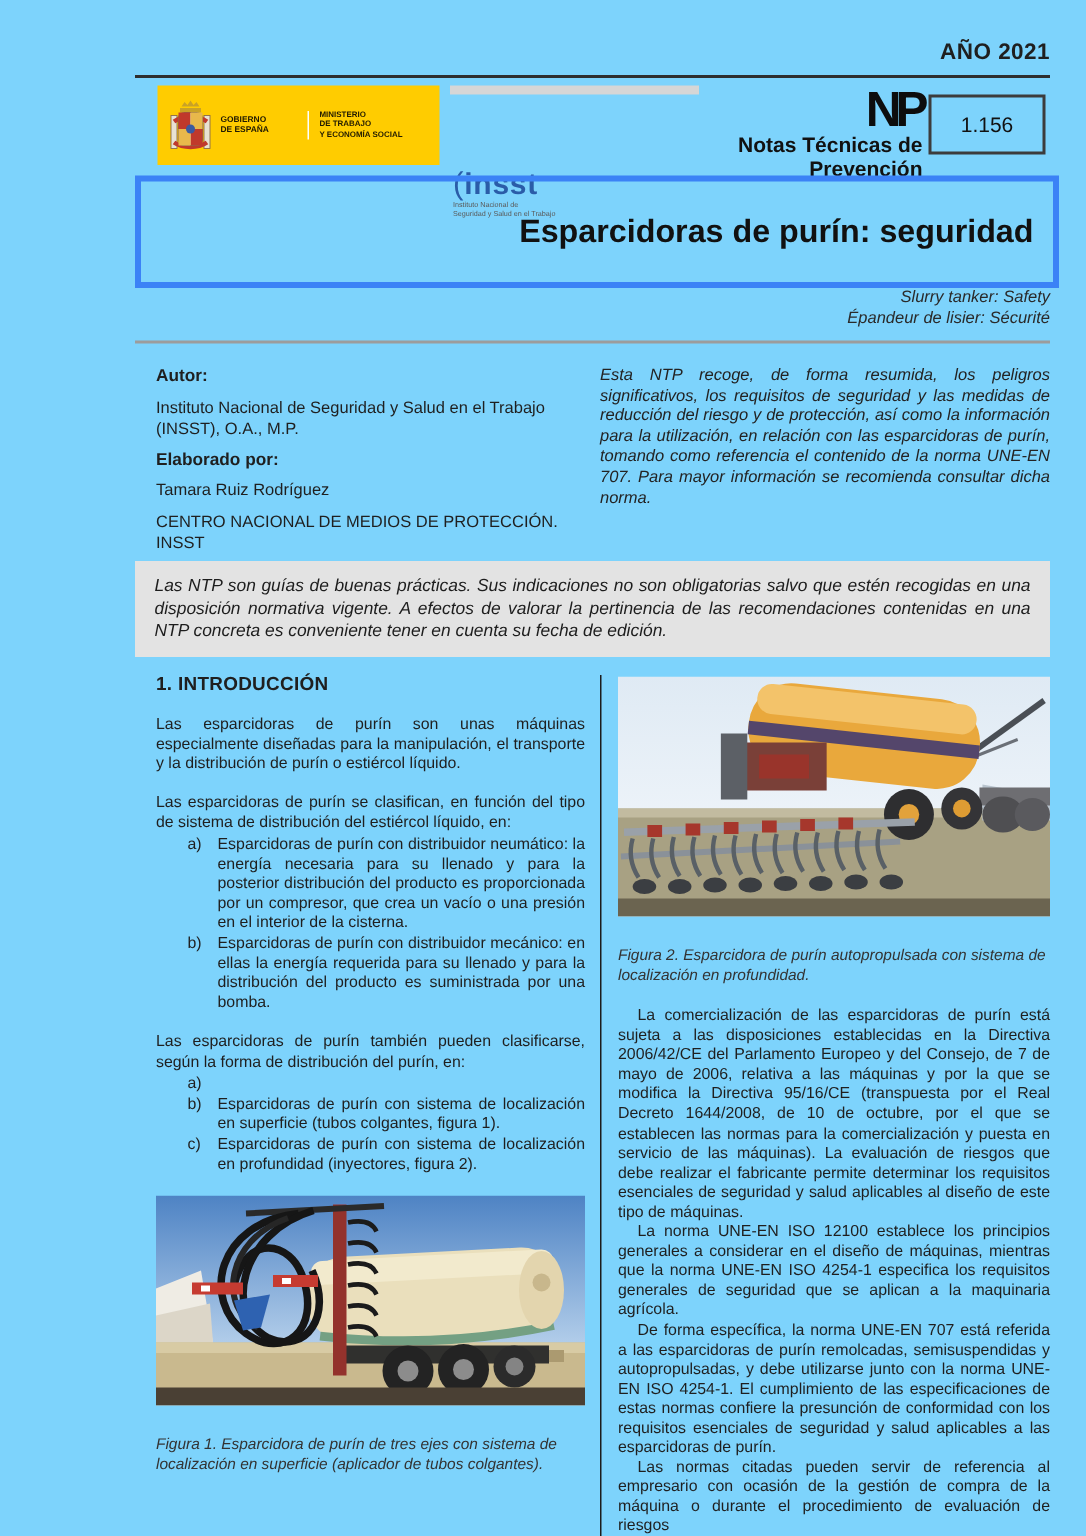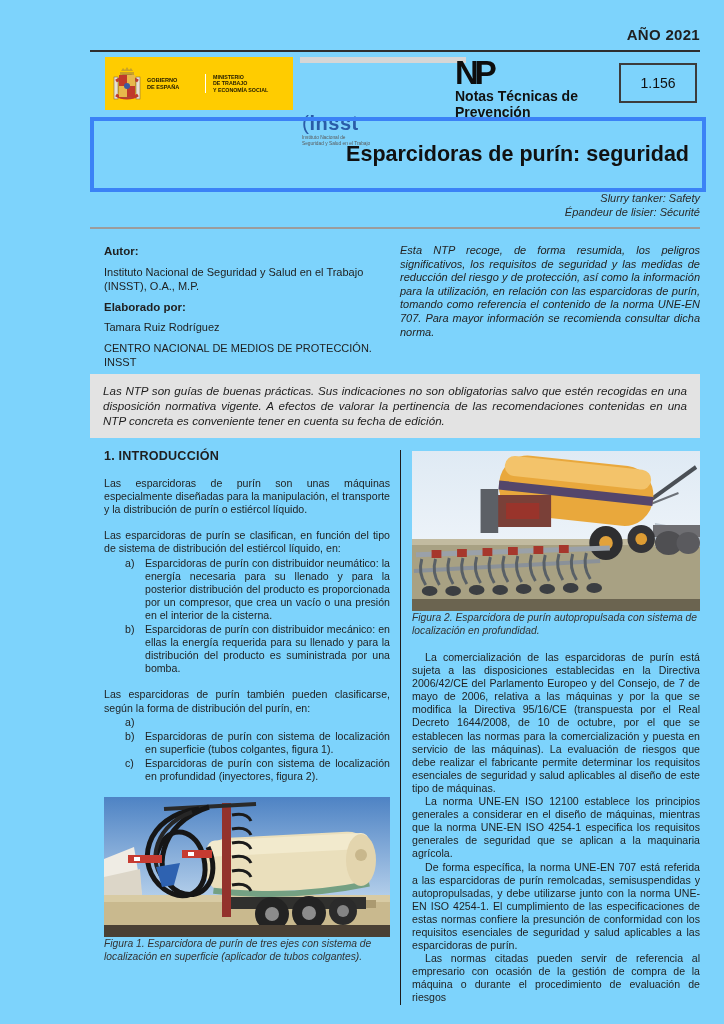--- a/index.html
+++ b/index.html
@@ -13,21 +13,21 @@
   .gov-box{position:absolute;left:15px;top:0;width:188px;height:53px;background:#ffcc00;display:flex;align-items:center;}
   .crest{flex:none;margin-left:7px;}
   .gov-txt{font-size:5.6px;font-weight:bold;line-height:6.6px;color:#201a00;margin-left:5px;width:52px;}
   .min-txt{font-size:5.3px;font-weight:bold;line-height:6.3px;color:#201a00;border-left:1px solid #fff;
            padding-left:7px;margin-left:6px;width:70px;}
   .insst-graybar{position:absolute;left:210px;top:0;width:166px;height:6px;background:#d6d6d6;}
   .insst-block{position:absolute;left:212px;top:9px;width:170px;margin-top:46px;}
   .insst-word{font-size:20px;font-weight:bold;color:#2a5ca8;line-height:22px;letter-spacing:.5px;}
   .insst-paren{font-weight:normal;font-size:21px;color:#2a5ca8;}
   .insst-sub{font-size:4.8px;color:#5a5a5a;line-height:5.8px;margin-top:1px;}
-  .np-block{position:absolute;left:365px;top:0;width:160px;text-align:left;}
+  .np-block{position:absolute;left:365px;top:0;width:160px;text-align:right;}
   .np-mono{font-size:33px;font-weight:900;letter-spacing:-4px;line-height:32px;color:#0d0d0d;}
   .np-caption{font-size:14px;font-weight:bold;color:#111;margin-top:-1px;}
   .num-box{position:absolute;left:529px;top:6px;width:74px;height:36px;border:2px solid #3c3c3c;
            font-size:14px;text-align:center;line-height:36px;color:#111;}
   
   .title-box{position:absolute;top:117px;left:90px;width:608px;height:67px;border:4px solid #3b82f6;
              display:flex;align-items:center;justify-content:flex-end;}
   .title-box .t{font-size:21.5px;font-weight:bold;padding-right:13px;color:#111;}
   .subtitles{position:absolute;top:191px;left:90px;width:610px;text-align:right;
              font-style:italic;font-size:11px;line-height:14px;color:#2a2a2a;}
@@ -51,21 +51,21 @@
   .body-cols{font-size:10.6px;line-height:13.1px;text-align:justify;}
   h1.sec{font-size:12.6px;font-weight:bold;margin:0 0 14px 0;text-align:left;letter-spacing:.2px;}
   .col-left p.para{margin:0 0 13px 0;}
   .col-left p.lead{margin:0 0 1px 0;}
   .li-row{display:flex;margin:0 0 1px 0;}
   .li-label{flex:none;width:20px;margin-left:21px;}
   .li-text{flex:1;text-align:justify;}
   .list-gap{height:12px;}
   .figure{margin-top:1px;}
   .fig-photo{display:block;width:100%;}
-  .fig-cap{font-style:italic;font-size:10.3px;line-height:13px;color:#333;text-align:left;margin-top:0;}
+  .fig-cap{font-style:italic;font-size:10.3px;line-height:13px;color:#333;text-align:left;margin-top:20px;}
   .col-right p.ind{margin:0;text-indent:13px;}
   .col-right .fig-cap{margin-bottom:14px;}
 </style>
 </head>
 <body>
 
 <div class="page">
 
   <div class="year">AÑO 2021</div>
   <div class="rule-top"></div>

